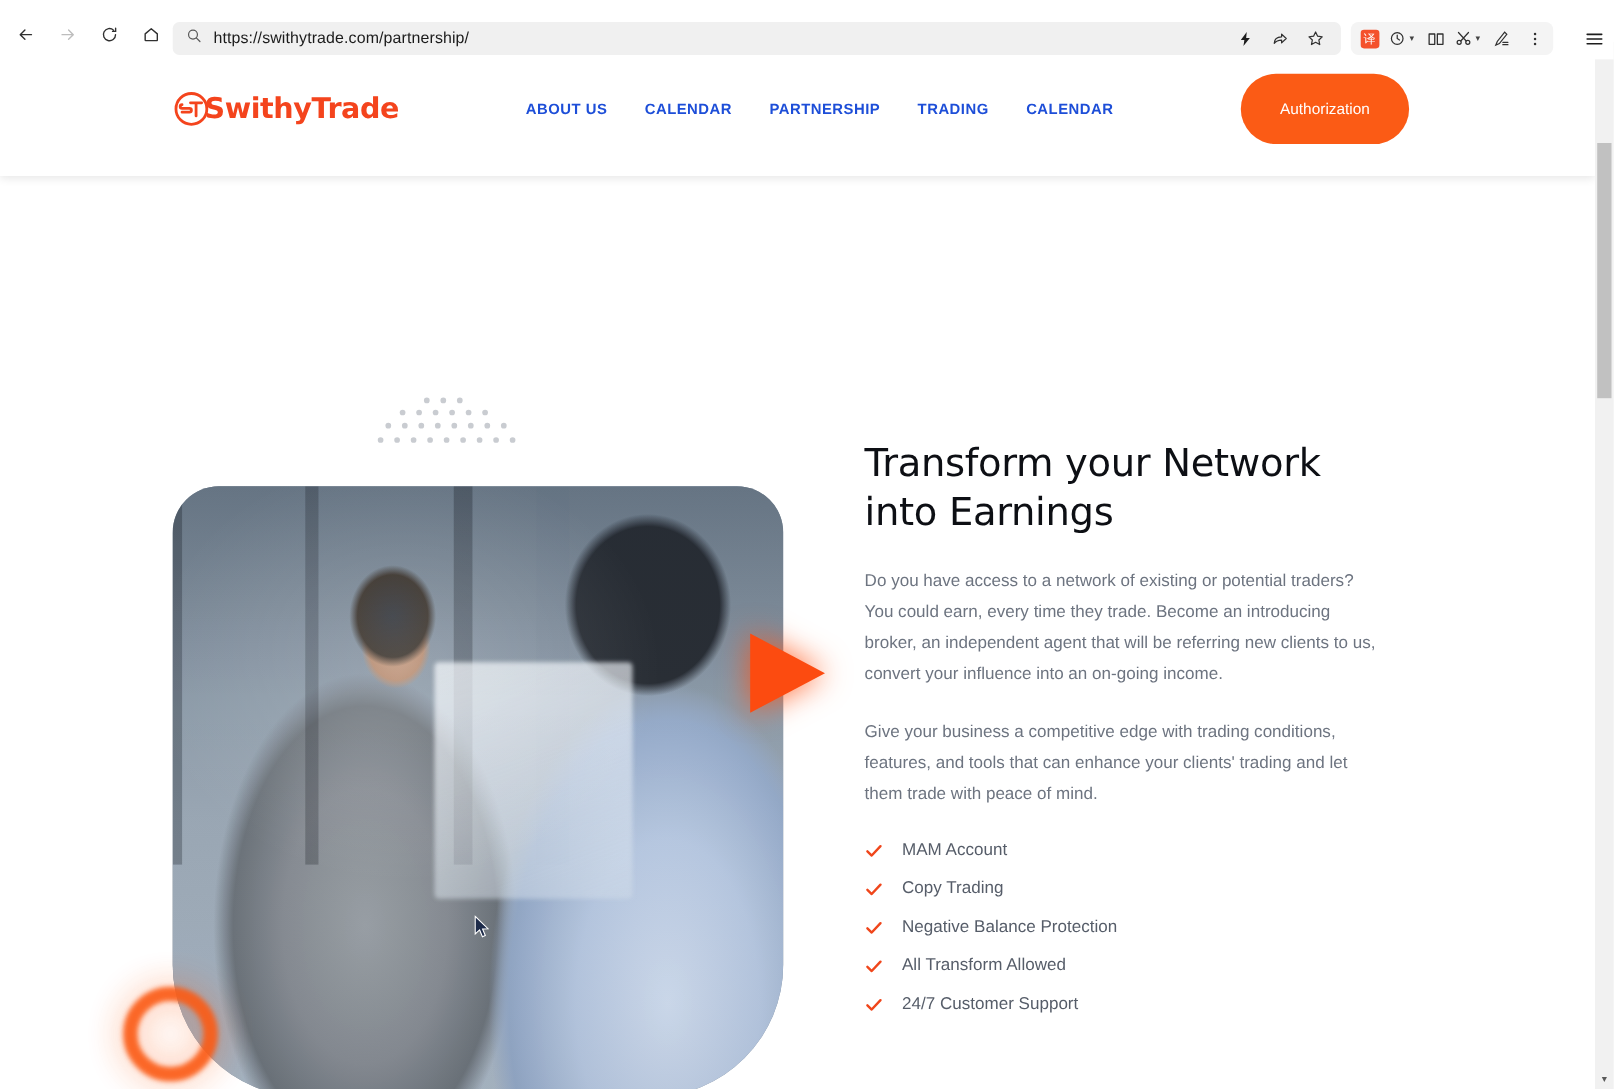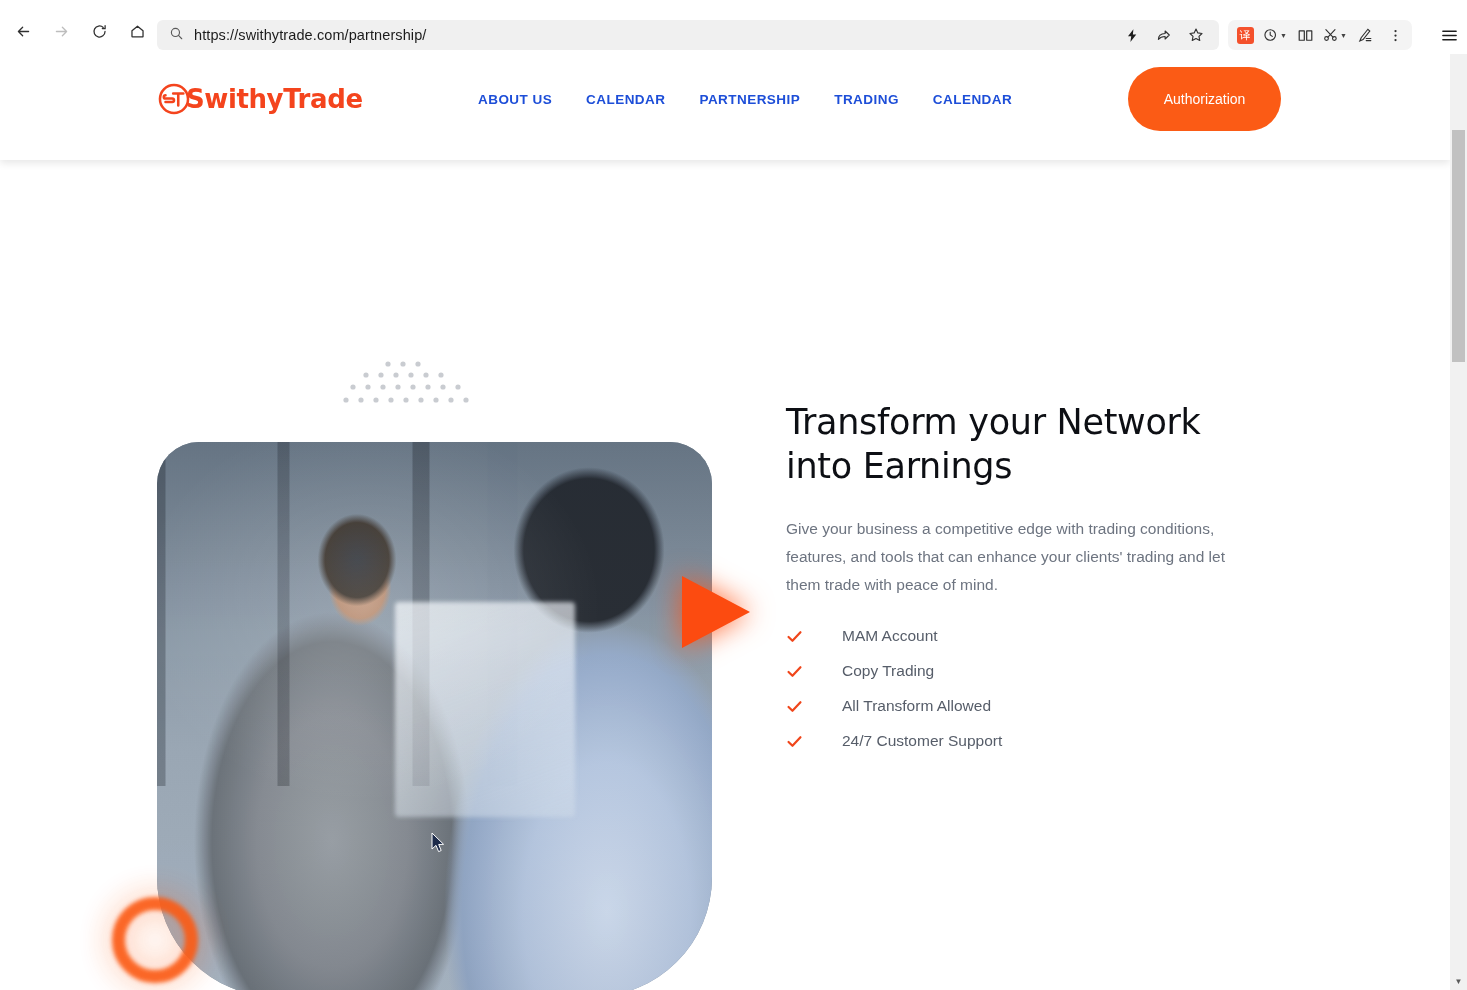--- a/index.html
+++ b/index.html
@@ -353,21 +353,20 @@
     color: #6d7480;
     margin-bottom: 24px;
     font-family: "Liberation Sans", sans-serif;
   }
 
   .feature-list { list-style: none; margin-top: 28px; }
   .feature-item {
     display: flex;
     align-items: center;
     margin-bottom: 17px;
-    gap: 22px;
   }
   .check-icon {
     width: 17px; height: 17px;
     flex: 0 0 auto;
     margin-right: 17px;
   }
   .feature-label {
     font-size: 15.5px;
     color: #565d69;
     font-family: "Liberation Sans", sans-serif;
@@ -560,20 +559,21 @@
         <svg viewBox="0 0 92 84" width="92" height="84">
           <path d="M12 6 L80 42 L12 78 Z" fill="#fc4b10"></path>
         </svg>
       </span>
 
       <span class="ring-deco"></span>
     </div>
 
     <div class="content">
       <h1 class="hero-title">Transform your Network into Earnings</h1>
+      <p class="hero-para">Do you have access to a network of existing or potential traders? You could earn, every time they trade. Become an introducing broker, an independent agent that will be referring new clients to us, convert your influence into an on-going income.</p>
       <p class="hero-para">Give your business a competitive edge with trading conditions, features, and tools that can enhance your clients' trading and let them trade with peace of mind.</p>
 
       <ul class="feature-list">
         <li class="feature-item">
           <span class="check-icon">
             <svg viewBox="0 0 20 20" width="17" height="17" fill="none" stroke="#f0461b" stroke-width="2.6" stroke-linecap="round" stroke-linejoin="round">
                 <path d="M3 10.6 7.6 15 17 5"></path>
               </svg>
           </span>
           <span class="feature-label">MAM Account</span>
@@ -585,20 +585,28 @@
               </svg>
           </span>
           <span class="feature-label">Copy Trading</span>
         </li>
         <li class="feature-item">
           <span class="check-icon">
             <svg viewBox="0 0 20 20" width="17" height="17" fill="none" stroke="#f0461b" stroke-width="2.6" stroke-linecap="round" stroke-linejoin="round">
                 <path d="M3 10.6 7.6 15 17 5"></path>
               </svg>
           </span>
+          <span class="feature-label">Negative Balance Protection</span>
+        </li>
+        <li class="feature-item">
+          <span class="check-icon">
+            <svg viewBox="0 0 20 20" width="17" height="17" fill="none" stroke="#f0461b" stroke-width="2.6" stroke-linecap="round" stroke-linejoin="round">
+                <path d="M3 10.6 7.6 15 17 5"></path>
+              </svg>
+          </span>
           <span class="feature-label">All Transform Allowed</span>
         </li>
         <li class="feature-item">
           <span class="check-icon">
             <svg viewBox="0 0 20 20" width="17" height="17" fill="none" stroke="#f0461b" stroke-width="2.6" stroke-linecap="round" stroke-linejoin="round">
                 <path d="M3 10.6 7.6 15 17 5"></path>
               </svg>
           </span>
           <span class="feature-label">24/7 Customer Support</span>
         </li>

